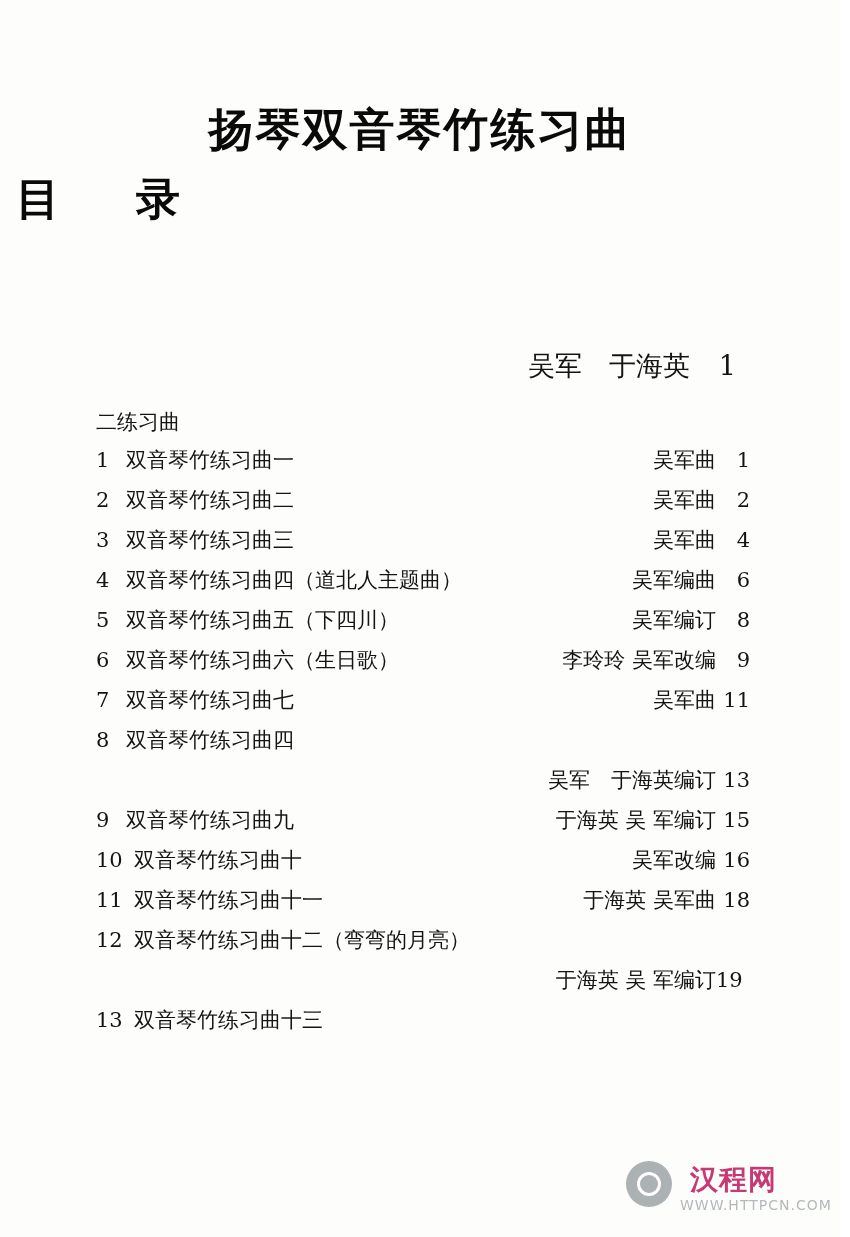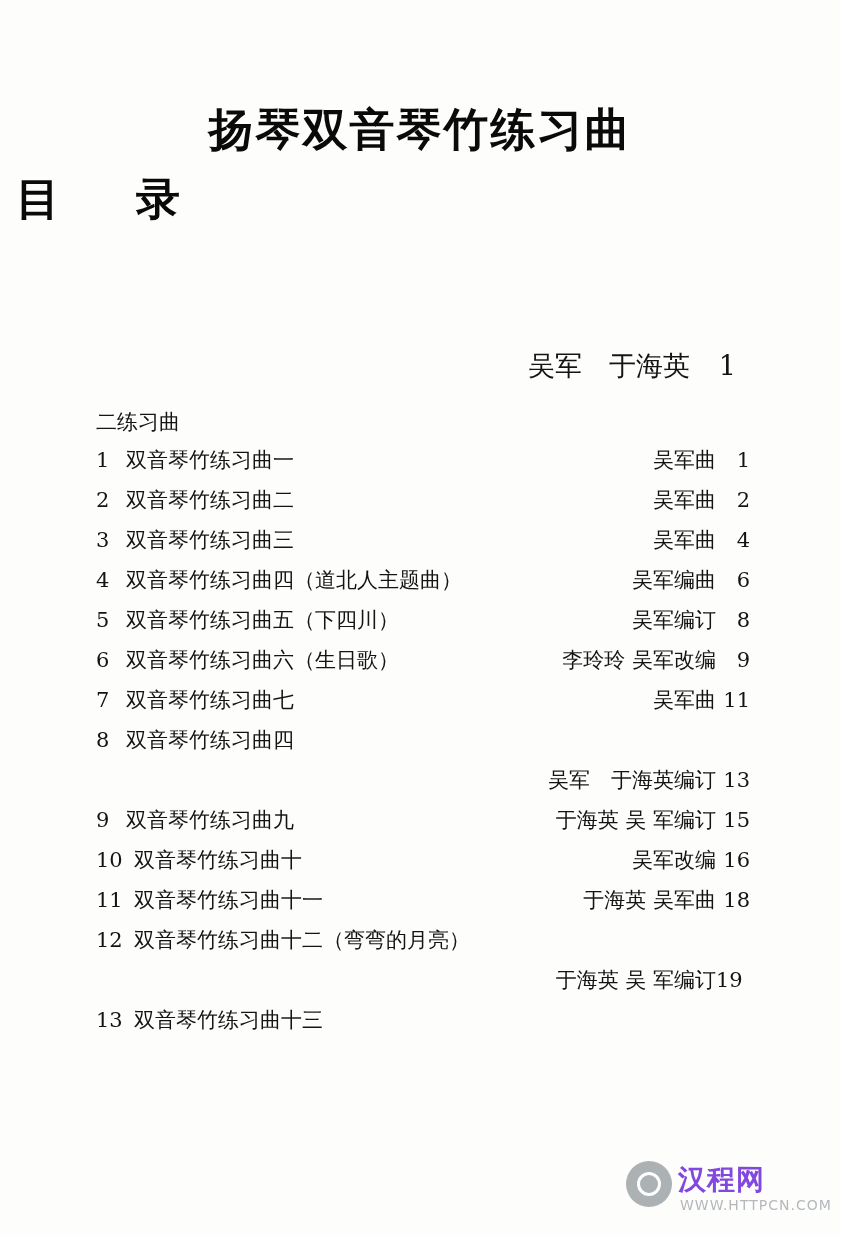--- a/index.html
+++ b/index.html
@@ -166,25 +166,25 @@
     left: 11px;
     top: 11px;
     width: 24px;
     height: 24px;
     border-radius: 50%;
     border: 3px solid #ffffff;
     box-sizing: border-box;
   }
   .wm-text {
     position: absolute;
-    left: 52px;
+    left: 64px;
     top: 2px;
     font-size: 28px;
     font-weight: bold;
-    color: #6d28d9;
+    color: #be185d;
     font-family: "DejaVu Sans", "Liberation Sans", sans-serif;
     letter-spacing: 1px;
   }
   .wm-url {
     position: absolute;
     left: 54px;
     top: 38px;
     font-size: 14px;
     color: #a8adb1;
     font-family: "DejaVu Sans", "Liberation Sans", sans-serif;

